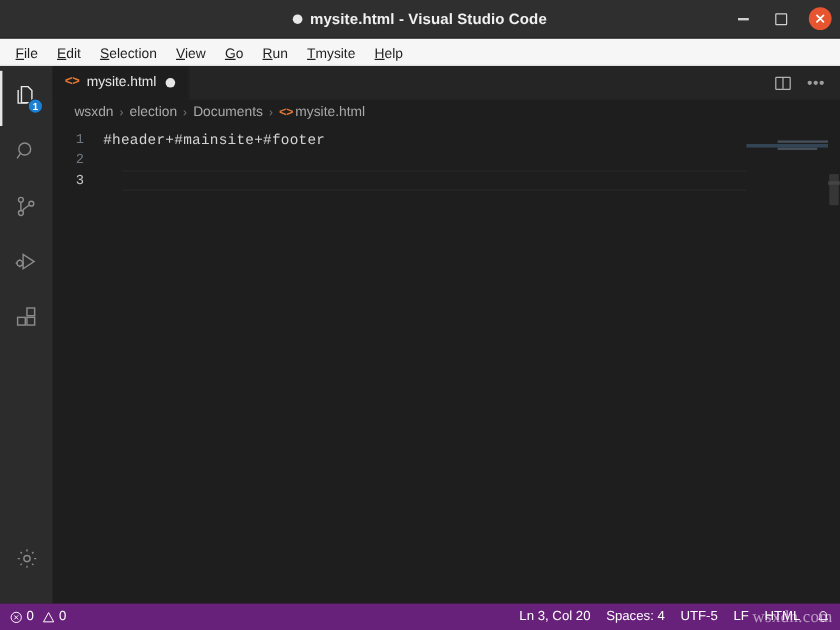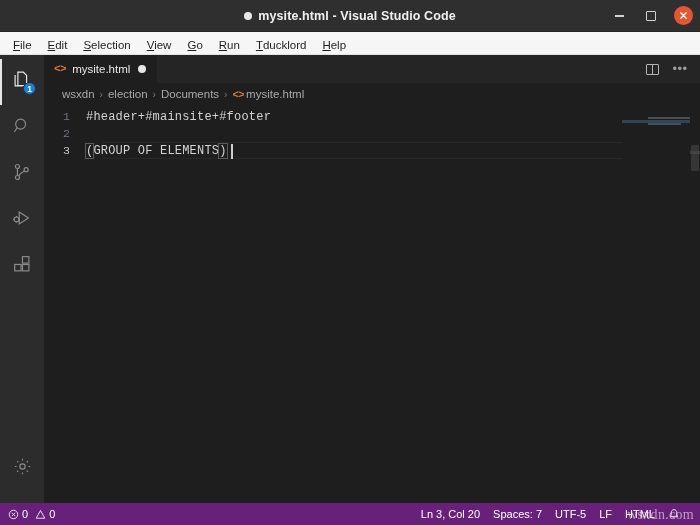--- a/index.html
+++ b/index.html
@@ -397,21 +397,21 @@
   .sb-left {
     display: flex;
     align-items: center;
     padding-left: 8px;
     gap: 5px;
   }
   .sb-right {
     margin-left: auto;
     display: flex;
     align-items: center;
-    padding-right: 20px;
+    padding-right: 8px;
     gap: 13px;
   }
   .sb-item {
     display: flex;
     align-items: center;
     gap: 3px;
     white-space: nowrap;
     line-height: 22px;
   }
   .sb-icon { display: inline-flex; align-items: center; }
@@ -456,21 +456,21 @@
     </div>
   </div>
 
   <div class="menubar">
     <div class="menu-item"><span class="u">F</span><span>ile</span></div>
     <div class="menu-item"><span class="u">E</span><span>dit</span></div>
     <div class="menu-item"><span class="u">S</span><span>election</span></div>
     <div class="menu-item"><span class="u">V</span><span>iew</span></div>
     <div class="menu-item"><span class="u">G</span><span>o</span></div>
     <div class="menu-item"><span class="u">R</span><span>un</span></div>
-    <div class="menu-item"><span class="u">T</span><span>ducklord</span></div>
+    <div class="menu-item"><span class="u">T</span><span>mysite</span></div>
     <div class="menu-item"><span class="u">H</span><span>elp</span></div>
   </div>
 
   <div class="body-area">
 
     <div class="activitybar">
 
       <div class="act-item active">
         <span>
           <svg width="22" height="22" viewBox="0 0 24 24" fill="none" stroke="currentColor" stroke-width="1.3">
@@ -575,21 +575,20 @@
           </div>
 
           <div class="code-line">
             <span class="line-no">2</span>
             <span class="code-text"></span>
           </div>
 
           <div class="code-line active">
             <div class="active-line-hl"></div>
             <span class="line-no">3</span>
-            <span class="code-text"><span class="bracket-box">(</span><span>GROUP OF ELEMENTS</span><span class="bracket-box">)</span><span class="caret" style="left:145px;"></span></span>
           </div>
 
         </div>
 
         <div class="minimap">
           <div class="mm-line" style="left:26px; top:12px; width:42px;"></div>
           <div class="mm-line" style="left:26px; top:18px; width:33px;"></div>
           <div class="mm-slider" style="top:15px;"></div>
           <div class="overview-mark" style="top:46px;"></div>
           <div class="scrollbar-track">
@@ -615,21 +614,21 @@
           <svg width="11" height="11" viewBox="0 0 16 16" fill="none" stroke="#ffffff" stroke-width="1.2">
             <path d="M8 2.2 L14.2 13.4 H1.8 Z" stroke-linejoin="round"></path>
           </svg>
         </span>
         <span>0</span>
       </div>
     </div>
 
     <div class="sb-right">
       <div class="sb-item">Ln 3, Col 20</div>
-      <div class="sb-item">Spaces: 7</div>
+      <div class="sb-item">Spaces: 4</div>
       <div class="sb-item">UTF-5</div>
       <div class="sb-item">LF</div>
       <div class="sb-item">HTML</div>
       <div class="sb-item">
         <span class="sb-icon">
           <svg width="12" height="12" viewBox="0 0 16 16" fill="none" stroke="#ffffff" stroke-width="1.1">
             <path d="M8 2.2 C5.6 2.2 4.4 3.9 4.4 6 v3 L3.2 11.2 h9.6 L11.6 9 V6 C11.6 3.9 10.4 2.2 8 2.2 Z" stroke-linejoin="round"></path>
             <path d="M6.6 12.4 a1.5 1.5 0 0 0 2.8 0"></path>
           </svg>
         </span>

